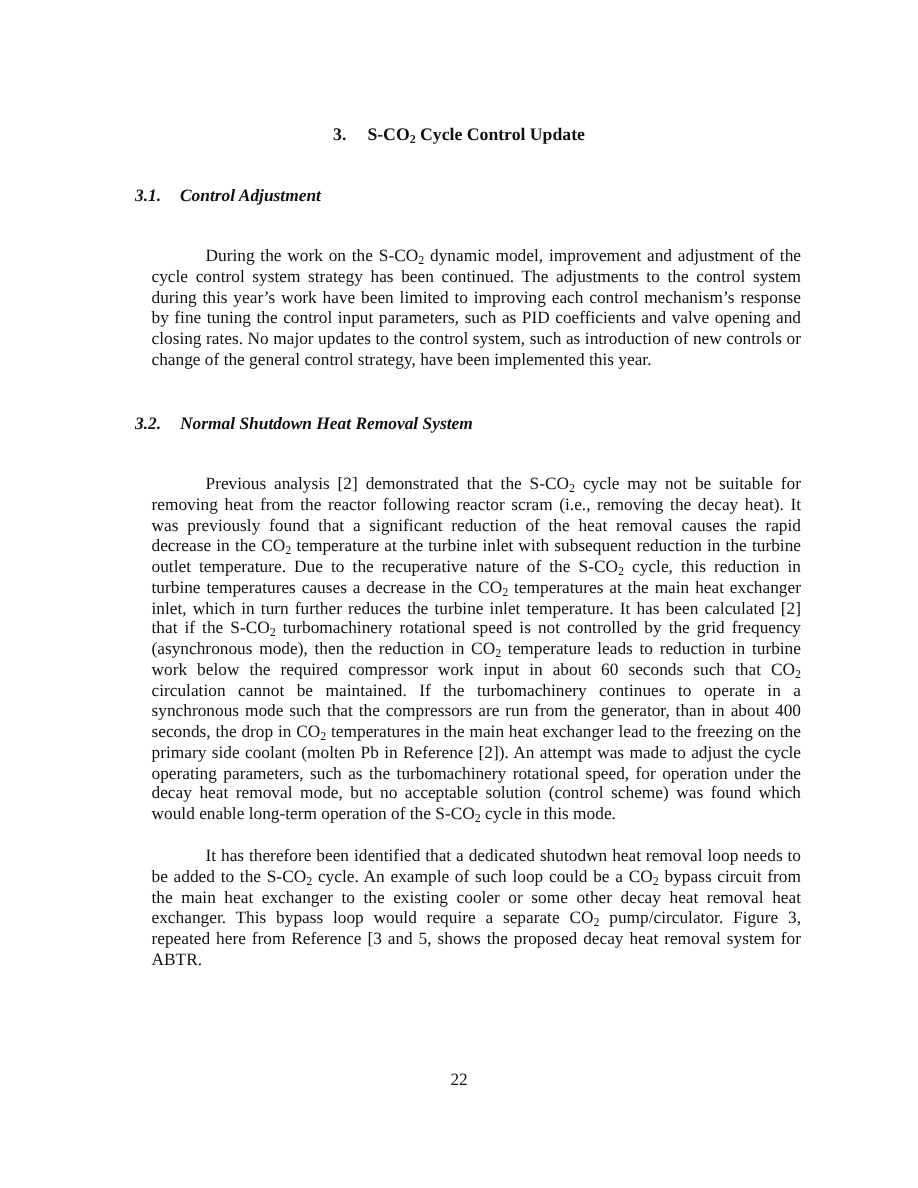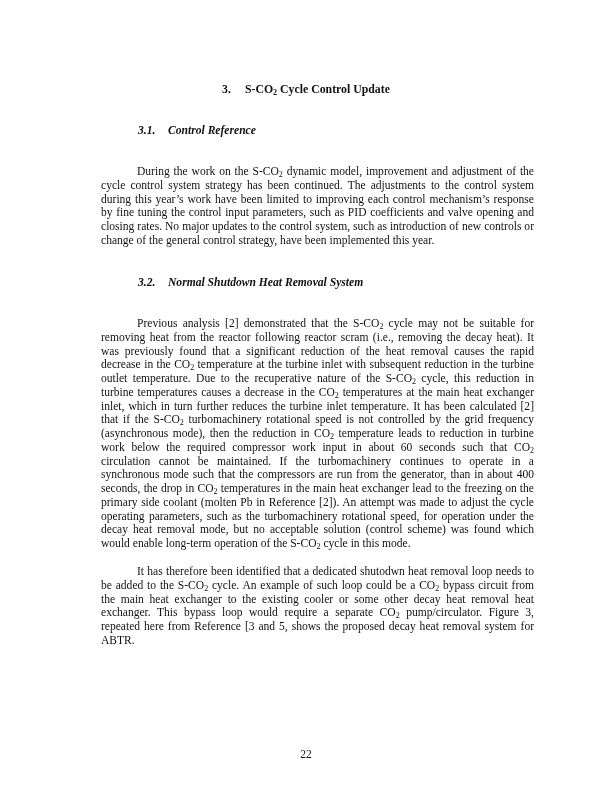--- a/index.html
+++ b/index.html
@@ -3,38 +3,38 @@
 <meta charset="utf-8">
 <style>
   html, body { margin: 0; padding: 0; background: #ffffff; }
   body { width: 612px; height: 792px; position: relative; overflow: hidden;
          font-family: "Liberation Serif", "DejaVu Serif", serif; color: #111; }
   .page { position: absolute; left: 0; top: 0; width: 612px; height: 650px; }
   .chapter-title { position: absolute; top: 82px; left: 0; width: 612px; text-align: center;
          font-weight: bold; font-size: 11.8px; }
   .chapter-title .num { margin-right: 14px; }
   .sec-head { position: absolute; left: 90px; font-weight: bold; font-style: italic; font-size: 11.6px; }
-  .sec-head .num { display: inline-block; width: 30px; margin-left: 48px; }
+  .sec-head .num { display: inline-block; width: 30px; }
   .para { position: absolute; left: 90px; width: 433px; font-size: 11.55px; line-height: 13.75px;
           text-align: justify; margin: 11px; }
   .para .indent { display: inline-block; width: 36px; }
   sub { font-size: 8px; vertical-align: -2px; line-height: 0; }
-  .page-number { position: absolute; top: 748px; left: 0; width: 612px; text-align: center; font-size: 11.5px; }
+  .page-number { position: absolute; top: 714px; left: 0; width: 612px; text-align: center; font-size: 11.5px; }
 </style>
 </head>
 <body>
 
 <div class="page">
 
   <div class="chapter-title">
     <span class="num">3.</span><span><span>S-CO</span><sub>2</sub><span> Cycle Control Update</span></span>
   </div>
 
   <div class="sec-head" style="top:124px;">
-    <span class="num">3.1.</span><span>Control Reference</span>
+    <span class="num">3.1.</span><span>Control Adjustment</span>
   </div>
 
   <p class="para" style="top:154px;"><span class="indent"></span>During the work on the S-CO<sub>2</sub> dynamic model, improvement and adjustment of the cycle control system strategy has been continued. The adjustments to the control system during this year’s work have been limited to improving each control mechanism’s response by fine tuning the control input parameters, such as PID coefficients and valve opening and closing rates. No major updates to the control system, such as introduction of new controls or change of the general control strategy, have been implemented this year.</p>
 
   <div class="sec-head" style="top:276px;font-family:Liberation Serif, serif;">
     <span class="num">3.2.</span><span>Normal Shutdown Heat Removal System</span>
   </div>
 
   <p class="para" style="top:306px;"><span class="indent"></span>Previous analysis [2] demonstrated that the S-CO<sub>2</sub> cycle may not be suitable for removing heat from the reactor following reactor scram (i.e., removing the decay heat). It was previously found that a significant reduction of the heat removal causes the rapid decrease in the CO<sub>2</sub> temperature at the turbine inlet with subsequent reduction in the turbine outlet temperature. Due to the recuperative nature of the S-CO<sub>2</sub> cycle, this reduction in turbine temperatures causes a decrease in the CO<sub>2</sub> temperatures at the main heat exchanger inlet, which in turn further reduces the turbine inlet temperature. It has been calculated [2] that if the S-CO<sub>2</sub> turbomachinery rotational speed is not controlled by the grid frequency (asynchronous mode), then the reduction in CO<sub>2</sub> temperature leads to reduction in turbine work below the required compressor work input in about 60 seconds such that CO<sub>2</sub> circulation cannot be maintained. If the turbomachinery continues to operate in a synchronous mode such that the compressors are run from the generator, than in about 400 seconds, the drop in CO<sub>2</sub> temperatures in the main heat exchanger lead to the freezing on the primary side coolant (molten Pb in Reference [2]). An attempt was made to adjust the cycle operating parameters, such as the turbomachinery rotational speed, for operation under the decay heat removal mode, but no acceptable solution (control scheme) was found which would enable long-term operation of the S-CO<sub>2</sub> cycle in this mode.</p>
 

